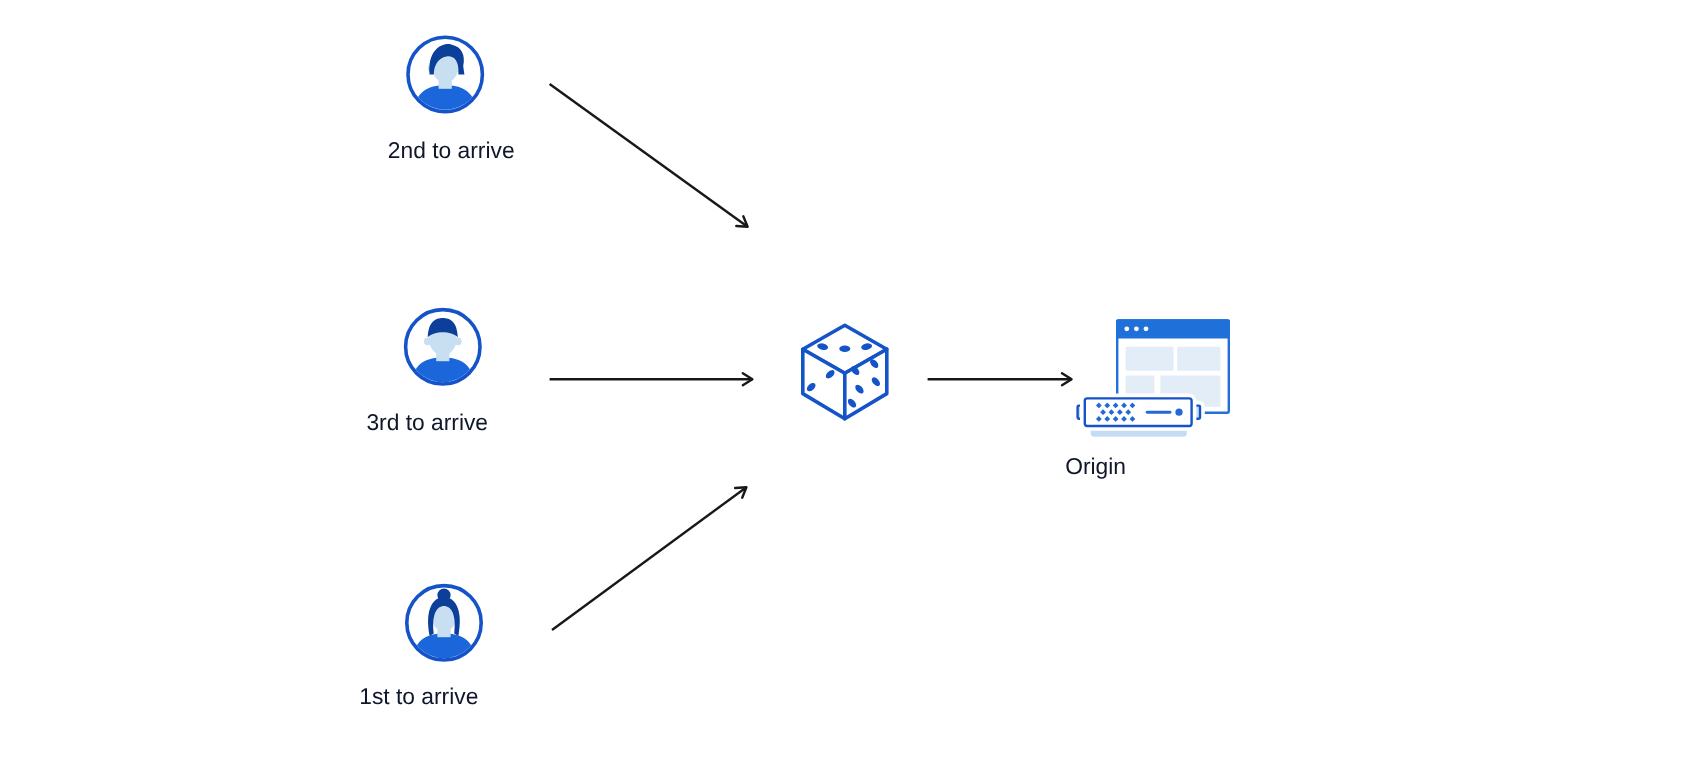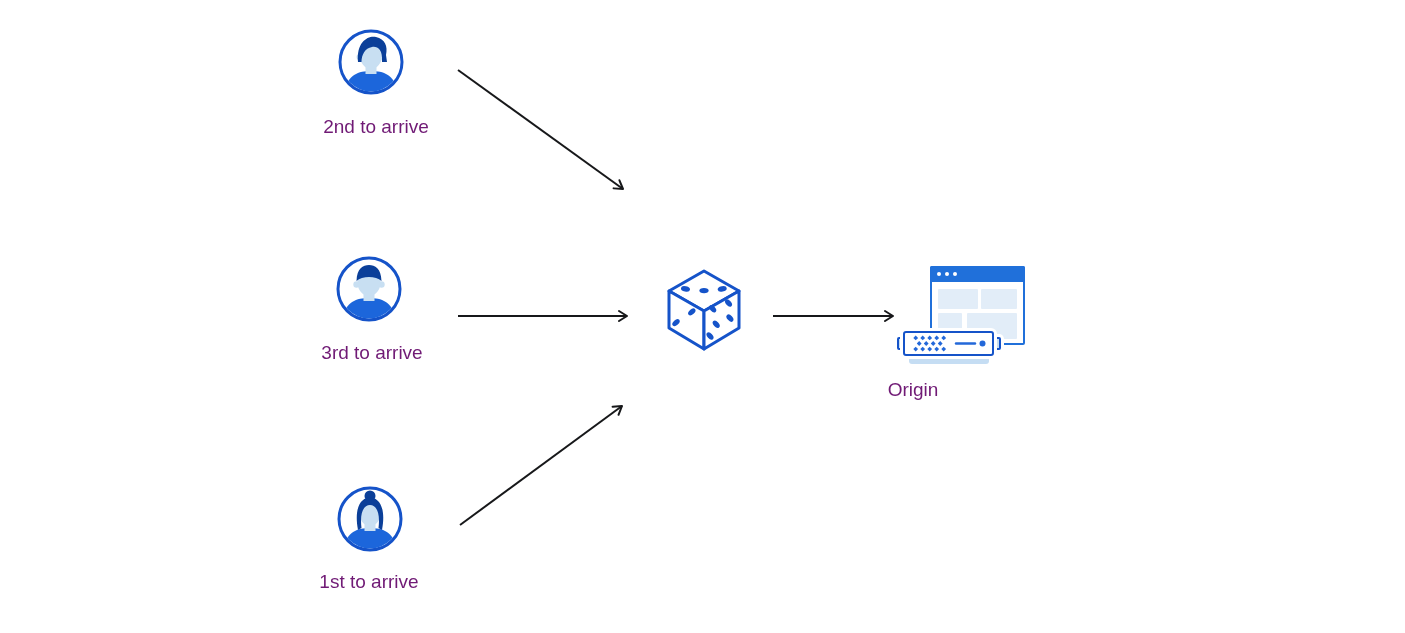--- a/index.html
+++ b/index.html
@@ -3,21 +3,21 @@
 <meta charset="utf-8">
 <style>
   html,body{margin:0;padding:0;background:#fff;}
   #stage{
     position:relative;width:1405px;height:633px;background:#ffffff;overflow:hidden;
     font-family:"Liberation Sans", sans-serif;color:#17181a;
   }
   .abs{position:absolute;}
   .node-label{
     position:absolute;transform:translateX(-50%);white-space:nowrap;
-    font-size:19px;line-height:22px;color:#701a75;
+    font-size:19px;line-height:22px;color:#0f172a;
   }
   #arrow-layer{position:absolute;left:0;top:0;width:1405px;height:633px;pointer-events:none;}
   
   #origin-icon{left:894px;top:264px;width:134px;height:102px;}
   .browser-window{
     position:absolute;left:36px;top:2px;width:95px;height:79px;
     background:#ffffff;border:2px solid #2070da;border-radius:2px;box-sizing:border-box;
   }
   .browser-titlebar{position:absolute;left:-2px;top:-2px;width:95px;height:16px;background:#2070da;border-radius:2px 2px 0 0;}
   .titlebar-dot{position:absolute;top:6px;width:4px;height:4px;border-radius:50%;background:#ffffff;}
@@ -77,38 +77,38 @@
     <circle cx="33" cy="33" r="31" fill="#ffffff" stroke="#1553c9" stroke-width="3"></circle>
     <g clip-path="url(#c2)">
       <path d="M6 66 C8 46 20 42 33 42 C46 42 58 46 60 66 Z" fill="#1c66db"></path>
       <rect x="27.5" y="32" width="11" height="13" fill="#c8dff2"></rect>
       <circle cx="20.5" cy="28.5" r="3.2" fill="#c8dff2"></circle>
       <circle cx="45.5" cy="28.5" r="3.2" fill="#c8dff2"></circle>
       <ellipse cx="33" cy="26.5" rx="11.5" ry="13.5" fill="#c8dff2"></ellipse>
       <path d="M20.5 25 C21 12 27 9 33 9 C39 9 45 12 45.5 25 C40 19.5 26 19.5 20.5 25 Z" fill="#0b3f99"></path>
     </g>
   </svg>
-  <div class="node-label" style="left:372px;top:342px">3rd to arrive</div>
+  <div class="node-label" style="left:356px;top:342px">3rd to arrive</div>
 
   <svg class="abs" style="left:337px;top:486px" width="66" height="66" viewBox="0 0 66 66">
     <defs>
         <clipPath id="c3">
           <circle cx="33" cy="33" r="29.5"></circle>
         </clipPath>
       </defs>
     <circle cx="33" cy="33" r="31" fill="#ffffff" stroke="#1553c9" stroke-width="3"></circle>
     <g clip-path="url(#c3)">
       <path d="M6 66 C8 46 20 42 33 42 C46 42 58 46 60 66 Z" fill="#1c66db"></path>
       <circle cx="33" cy="10" r="5.5" fill="#0b3f99"></circle>
       <rect x="27.5" y="32" width="11" height="13" fill="#c8dff2"></rect>
       <ellipse cx="33" cy="26.5" rx="11" ry="13.5" fill="#c8dff2"></ellipse>
       <path d="M21 44 C16.5 20 25 11.5 33 11.5 C41 11.5 49.5 20 45 44 L41.5 42 C43.5 26 39 19 33 19 C27 19 22.5 26 24.5 42 Z" fill="#0b3f99"></path>
     </g>
   </svg>
-  <div class="node-label" style="left:369px;top:571px">1st to arrive</div>
+  <div class="node-label" style="left:349px;top:571px">1st to arrive</div>
 
   <svg class="abs" style="left:664px;top:266px" width="80" height="88" viewBox="0 0 80 88">
     <g fill="#ffffff" stroke="#1553c9" stroke-width="3" stroke-linejoin="round">
       <polygon points="40,5 75,25 40,45 5,25"></polygon>
       <polygon points="5,25 40,45 40,83 5,62"></polygon>
       <polygon points="40,45 75,25 75,62 40,83"></polygon>
     </g>
     <g fill="#1553c9">
       <ellipse cx="21.5" cy="22.9" rx="4.6" ry="2.7" transform="rotate(12 21.5 22.9)"></ellipse>
       <ellipse cx="40" cy="24.6" rx="4.6" ry="2.7"></ellipse>

